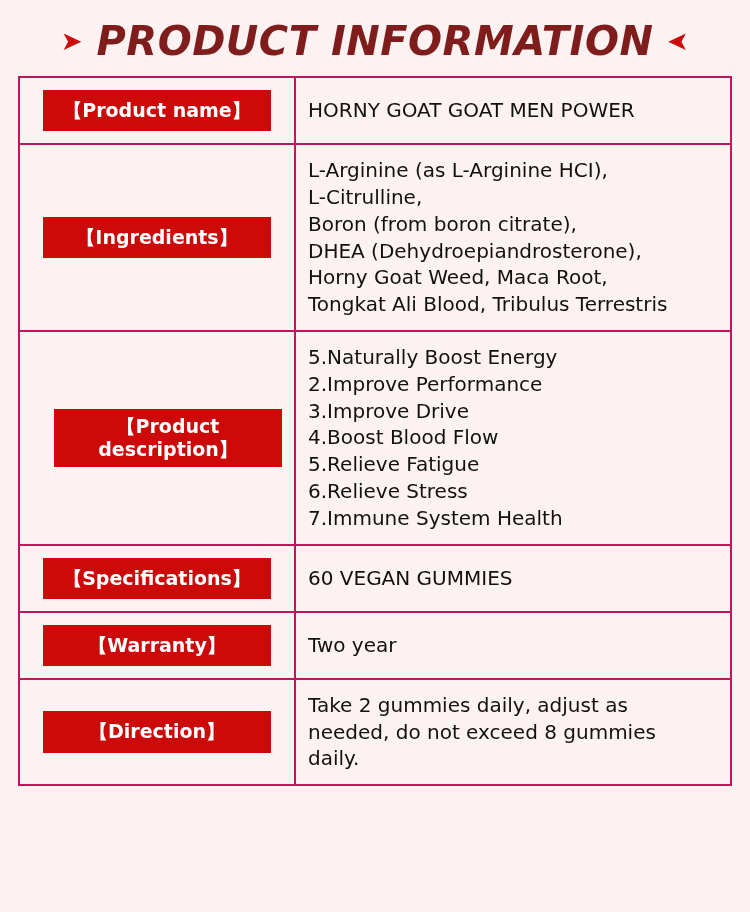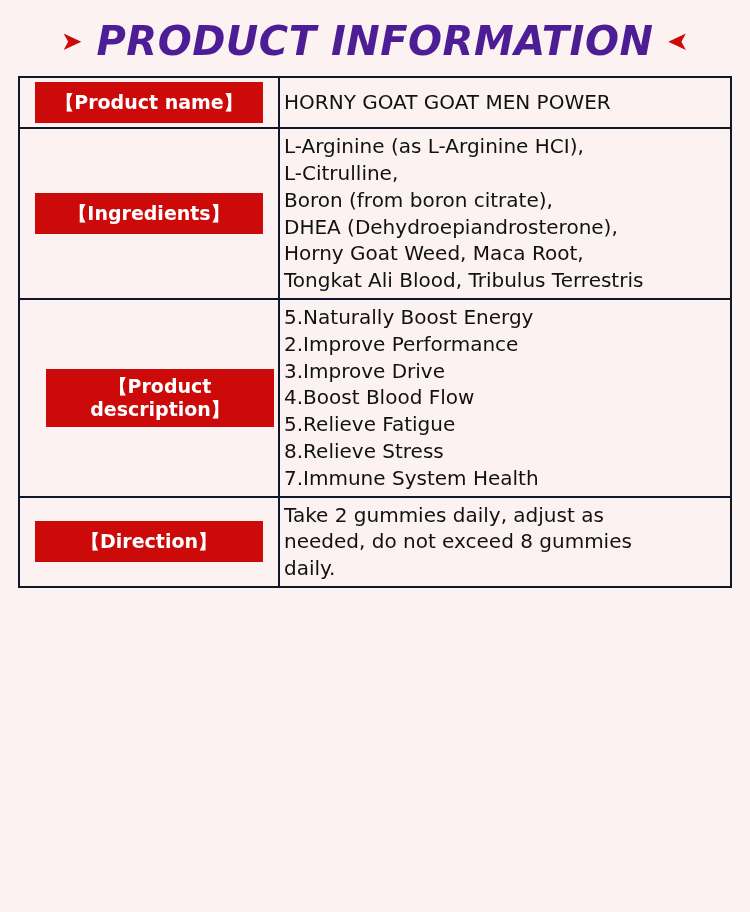--- a/index.html
+++ b/index.html
@@ -29,21 +29,21 @@
     justify-content: center;
     gap: 14px;
     height: 58px;
   }
   .header-title {
     font-family: "DejaVu Sans", sans-serif;
     font-weight: bold;
     font-style: italic;
     font-size: 40px;
     letter-spacing: 0.5px;
-    color: #4c1d95;
+    color: #7f1d1d;
     white-space: nowrap;
     line-height: 1;
   }
   .arrow {
     color: #cc0a0a;
     font-size: 26px;
     line-height: 1;
     display: inline-block;
   }
   .arrow.left { transform: scaleX(1); }
@@ -52,23 +52,23 @@
   
   .info-table {
     width: 714px;
     border-collapse: collapse;
     border: 2px solid #cc0a0a;
     table-layout: fixed;
     margin-top: 6px;
     background: #fdf2f2;
   }
   .info-table td {
-    border: 2px solid #0f172a;
+    border: 2px solid #be185d;
     vertical-align: middle;
-    padding: 4px;
+    padding: 12px;
   }
   .label-cell {
     width: 250px;
     text-align: center;
     padding: 6px 4px;
   }
   .label-chip {
     display: inline-block;
     background: #cc0a0a;
     color: #ffffff;
@@ -138,27 +138,43 @@
       <tr>
         <td class="label-cell">
           <span class="label-chip two-line">【Product description】</span>
         </td>
         <td class="value-cell">
           <div class="line">5.Naturally Boost Energy</div>
           <div class="line">2.Improve Performance</div>
           <div class="line">3.Improve Drive</div>
           <div class="line">4.Boost Blood Flow</div>
           <div class="line">5.Relieve Fatigue</div>
-          <div class="line">8.Relieve Stress</div>
+          <div class="line">6.Relieve Stress</div>
           <div class="line">7.Immune System Health</div>
         </td>
       </tr>
 
+      <tr>
+        <td class="label-cell">
+          <span class="label-chip">【Specifications】</span>
+        </td>
+        <td class="value-cell">
+          <div class="line single">60 VEGAN GUMMIES</div>
+        </td>
+      </tr>
 
 
+      <tr>
+        <td class="label-cell">
+          <span class="label-chip">【Warranty】</span>
+        </td>
+        <td class="value-cell">
+          <div class="line single">Two year</div>
+        </td>
+      </tr>
 
       <tr>
         <td class="label-cell">
           <span class="label-chip">【Direction】</span>
         </td>
         <td class="value-cell">
           <div class="line">Take 2 gummies daily, adjust as</div>
           <div class="line">needed, do not exceed 8 gummies</div>
           <div class="line">daily.</div>
         </td>

